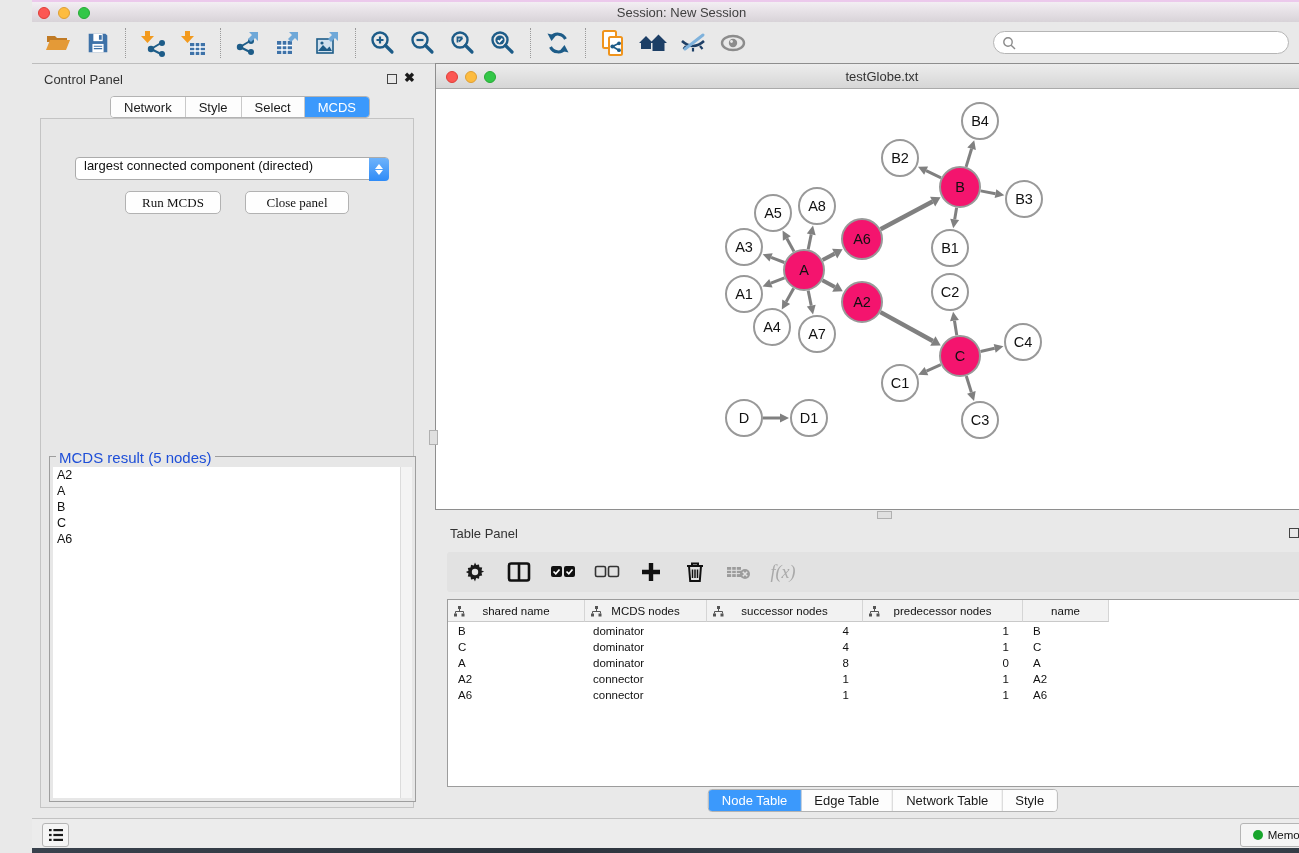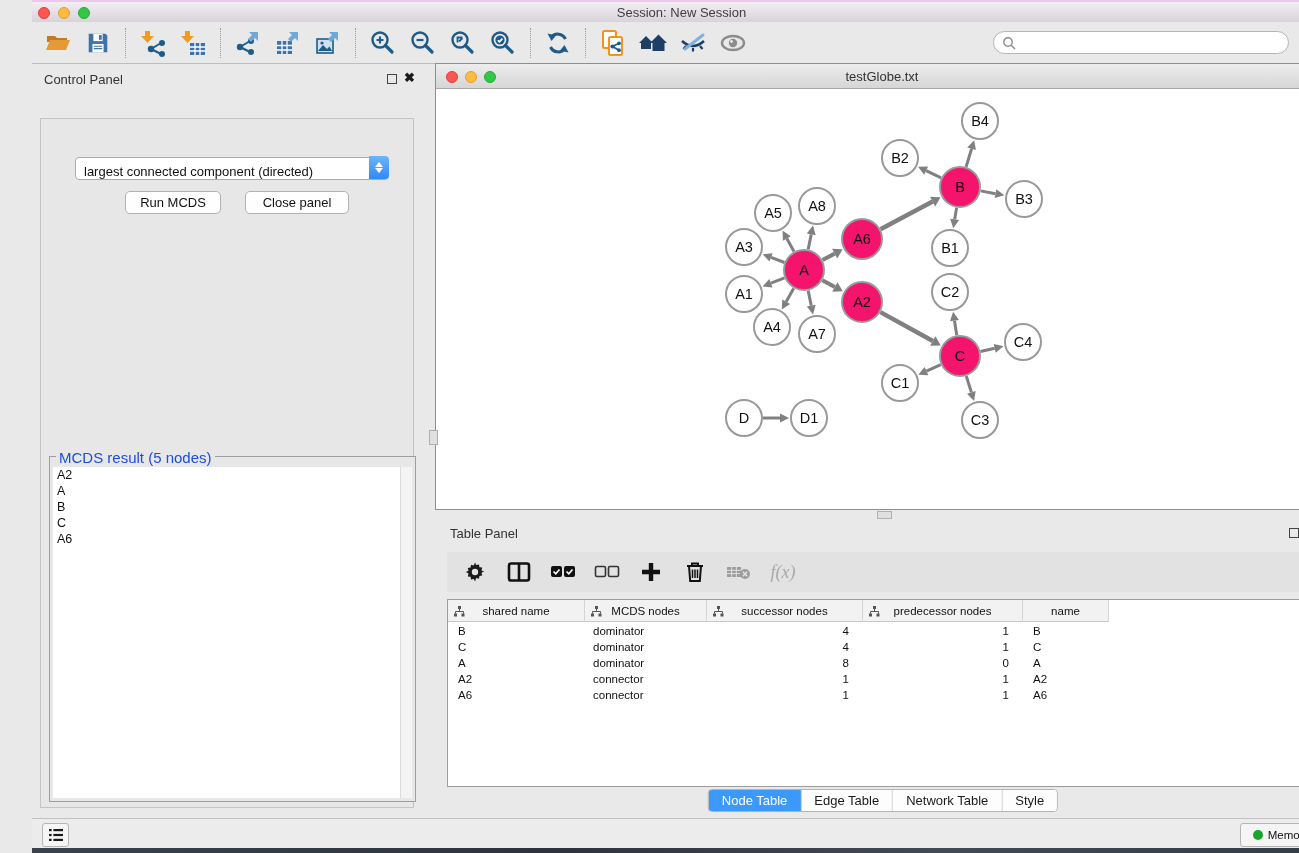--- a/index.html
+++ b/index.html
@@ -40,28 +40,28 @@
   .seg .s { padding:0 13px; font-size:13px; color:#1a1a1a; border-right:1px solid #c9c9c9;
     background:#fdfdfd; display:flex; align-items:center; }
   .seg .s:last-child { border-right:none; }
   .seg .s.active { background:#3b99fc; color:#fff; }
   .cp-tabs { position:absolute; left:78px; top:32px; height:22px; }
   .cp-tabs .s { height:20px; }
   .cp-content { position:absolute; left:8px; top:54px; width:374px; height:690px;
     background:#e7e7e7; border:1px solid #c4c4c4; }
   .opt-label { position:absolute; left:0; top:14px; width:100%; text-align:center; font-size:13px; color:#111; }
   .criterion { position:absolute; left:34px; top:38px; width:314px; height:23px; background:#fff;
-    border:1px solid #ababab; border-radius:4px; display:flex; align-items:flex-end; }
+    border:1px solid #ababab; border-radius:4px; display:flex; align-items:flex-start; }
   .criterion .val { flex:1; font-size:13px; padding-left:8px; color:#111; white-space:nowrap; }
   .stepper { width:20px; height:23px; margin-right:-1px; border-radius:0 4px 4px 0;
     background:linear-gradient(#6eb3fb,#2e8bf7); display:flex; flex-direction:column;
     align-items:center; justify-content:center; gap:1px; }
   .stepper svg { display:block; }
   .cp-btn { position:absolute; top:72px; height:23px; background:#fefefe; border:1px solid #b2b2b2;
-    border-radius:5px; font-size:13px; color:#111; font-family:Liberation Sans, sans-serif; }
+    border-radius:5px; font-size:13px; color:#111; font-family:Liberation Serif, serif; }
   .groupbox { position:absolute; left:8px; top:337px; width:367px; height:346px;
     border:1px solid #9e9e9e; background:#e7e7e7; }
   .groupbox .legend { position:absolute; top:-8px; left:6px; background:#e7e7e7; padding:0 3px;
     font-size:15px; color:#1d4ed8; }
   .mcds-list { position:absolute; left:3px; top:10px; right:3px; bottom:3px; background:#fff; overflow:hidden; }
   .mcds-item { font-size:12.5px; color:#111; height:16px; line-height:16px; padding-left:4px; }
   .scrolltrack { position:absolute; right:0; top:0; bottom:0; width:12px; background:#f4f4f4;
     border-left:1px solid #dcdcdc; }
 
   
@@ -268,20 +268,26 @@
     </svg>
   <input placeholder="" style="">
 </div>
 
 <div class="abs control-panel">
   <div class="panel-head">
     <div class="panel-title">Control Panel</div>
     <div class="float-btn" style="right:26px;"></div>
     <div class="close-btn" style="right:8px;">✖</div>
   </div>
+  <div class="seg cp-tabs" id="cp-tabs">
+      <div class="s">Network</div>
+      <div class="s">Style</div>
+      <div class="s">Select</div>
+      <div class="s active">MCDS</div>
+    </div>
   <div class="cp-content">
     <div class="criterion">
       <div class="val">largest connected component (directed)</div>
       <div class="stepper">
         <svg width="8" height="5" viewBox="0 0 8 5">
             <path d="M0 5 L4 0 L8 5z" fill="#fff"></path>
           </svg>
         <svg width="8" height="5" viewBox="0 0 8 5">
             <path d="M0 0 L4 5 L8 0z" fill="#fff"></path>
           </svg>

